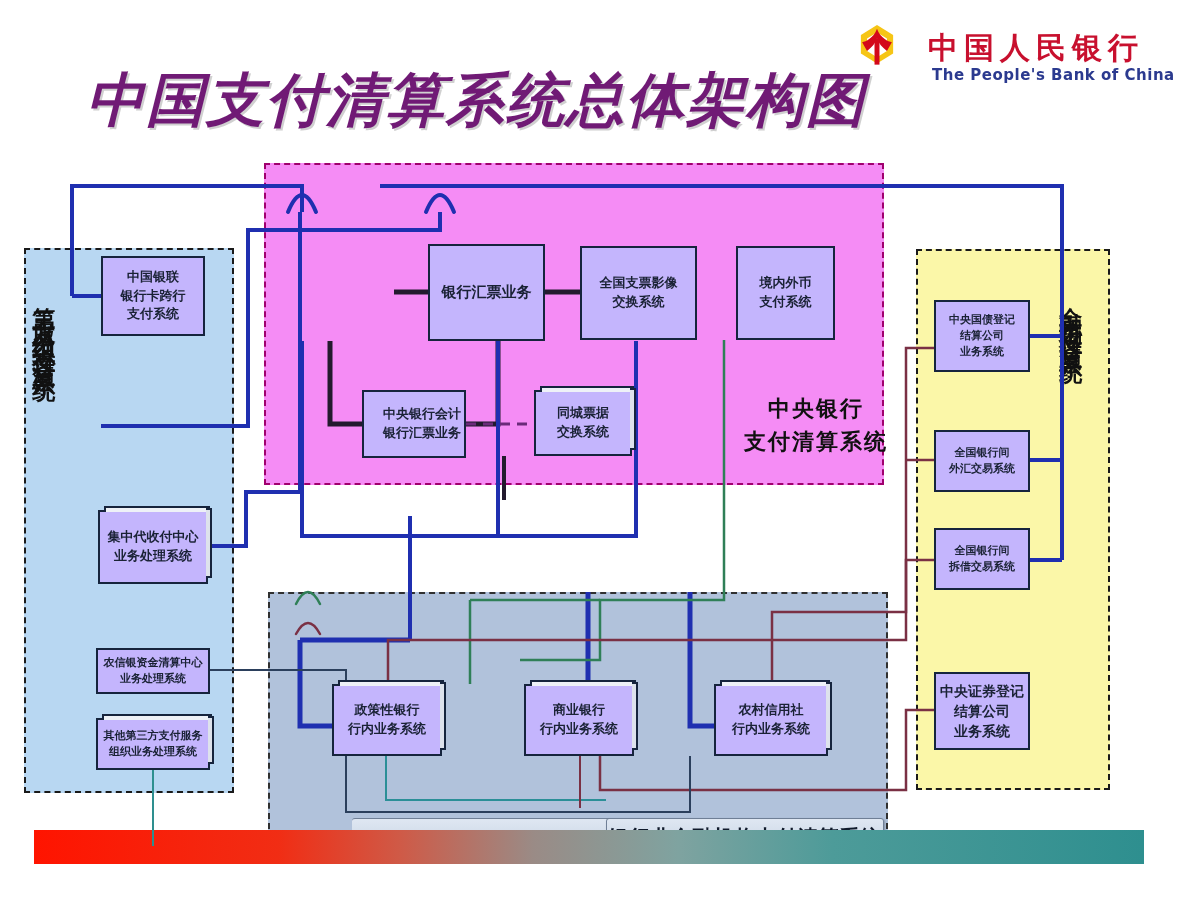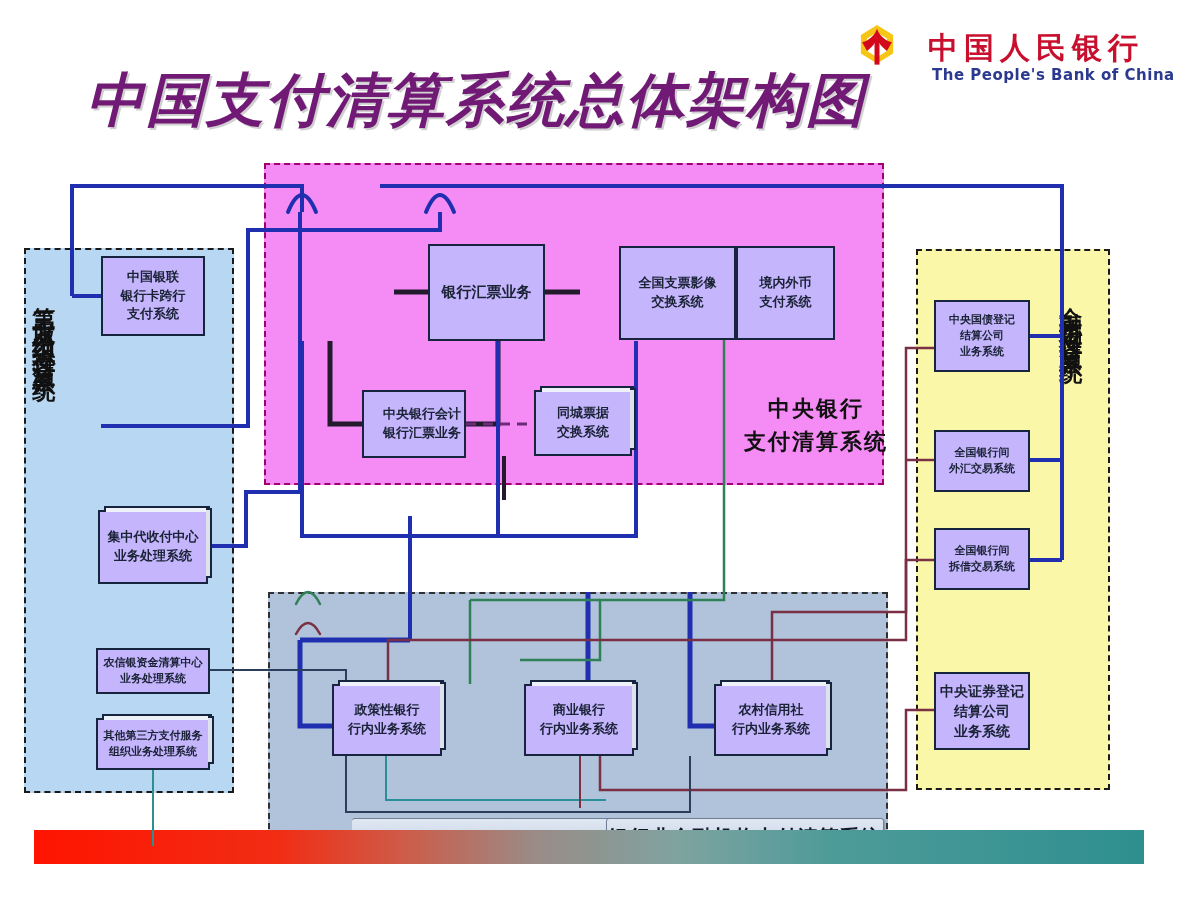--- a/index.html
+++ b/index.html
@@ -86,21 +86,21 @@
   .node.stack::before{content:"";position:absolute;left:4px;top:-6px;
     width:100%;height:6px;background:#eef1f7;border:2px solid #16243d;
     border-bottom:none;box-sizing:border-box;}
   .node.stack::after{content:"";position:absolute;right:-6px;top:-4px;
     width:6px;height:100%;background:#dde2ec;border:2px solid #16243d;
     border-left:none;box-sizing:border-box;}
 
   
   #n-large{left:286px;top:244px;width:108px;height:97px;}
   #n-small{left:428px;top:244px;width:117px;height:97px;}
-  #n-check{left:580px;top:246px;width:117px;height:94px;margin-left:39px;}
+  #n-check{left:580px;top:246px;width:117px;height:94px;}
   #n-fx{left:736px;top:246px;width:99px;height:94px;}
   #n-account{left:362px;top:390px;width:104px;height:68px;padding-left:16px;}
   #n-clearing{left:534px;top:390px;width:98px;height:66px;}
 
   
   #n-unionpay{left:101px;top:256px;width:104px;height:80px;}
   #n-citybank{left:101px;top:388px;width:104px;height:76px;}
   #n-collect{left:98px;top:510px;width:110px;height:74px;}
   #n-rcc{left:96px;top:648px;width:114px;height:46px;}
   #n-other3rd{left:96px;top:718px;width:114px;height:52px;}

